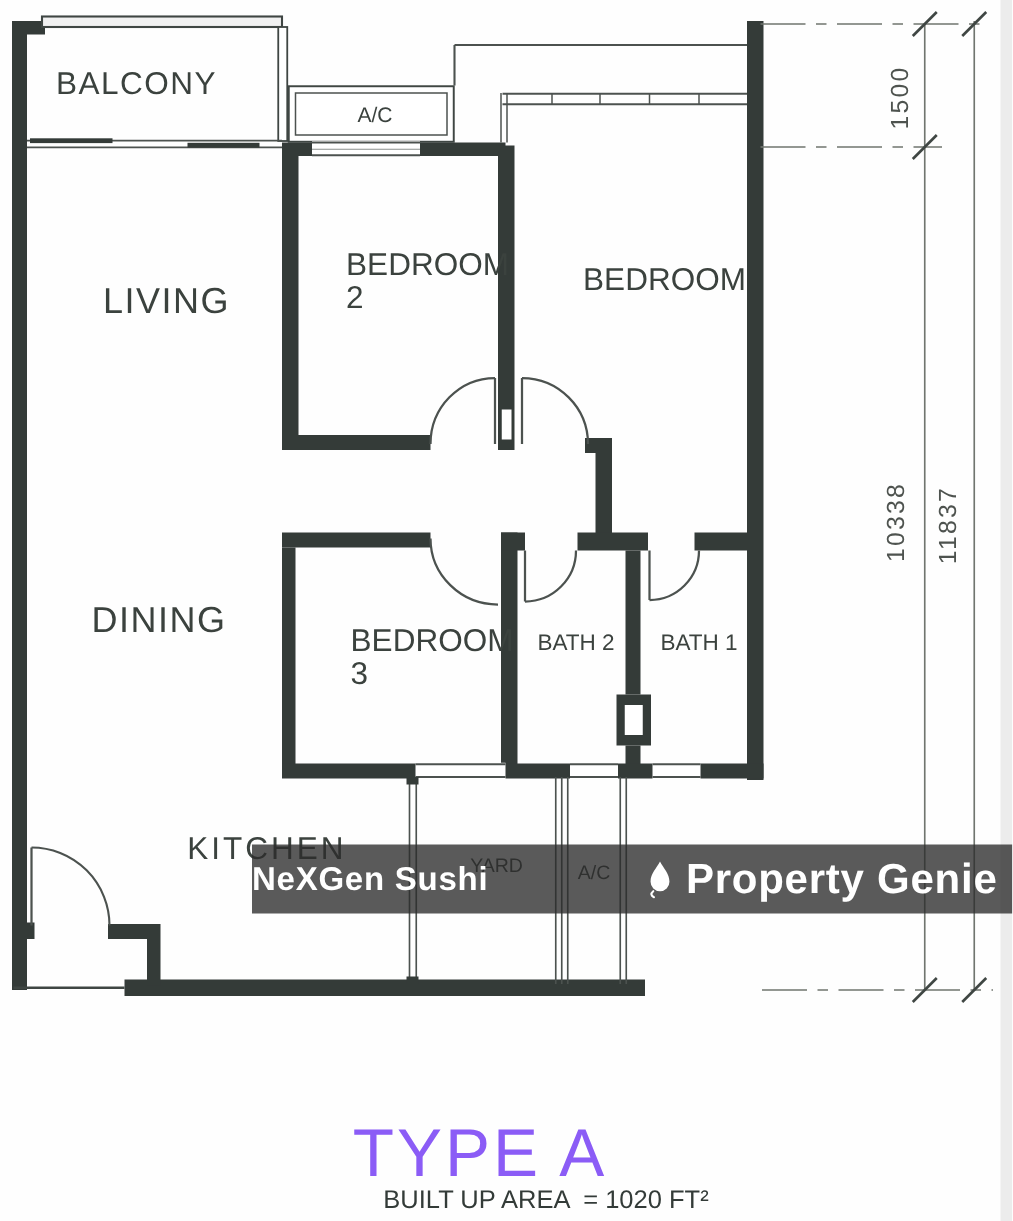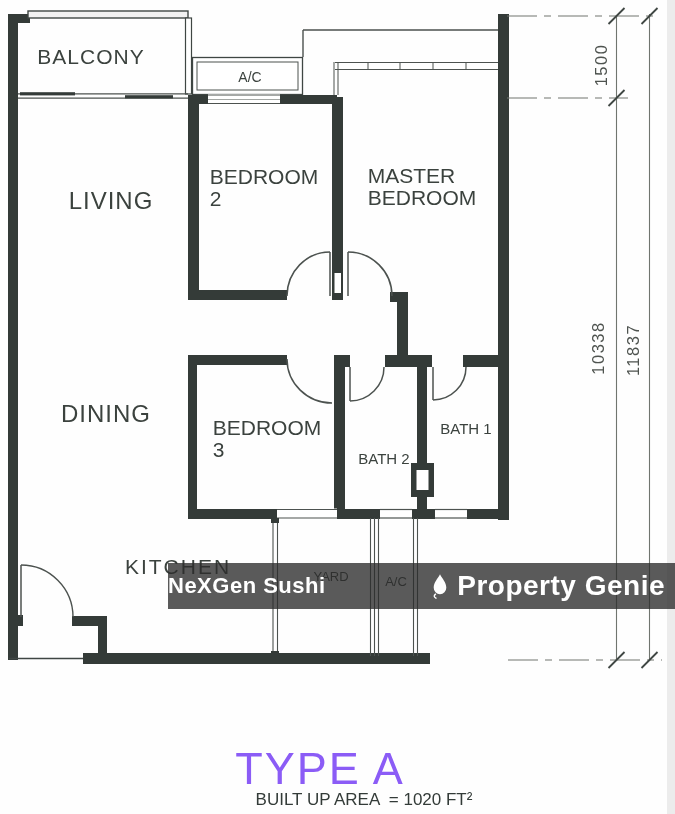--- a/index.html
+++ b/index.html
@@ -9,21 +9,21 @@
   }
   .plan-svg{position:absolute;left:0;top:0;z-index:1;}
   .edge-strip{position:absolute;right:0;top:0;width:8px;height:814px;background:#ececec;z-index:2;}
   .lbl{
     position:absolute;z-index:3;transform:translate(-50%,-50%);
     color:#3b423e;white-space:nowrap;text-align:left;line-height:1.05;
   }
   .lbl-balcony{font-size:21px;letter-spacing:1px;}
   .lbl-acs{font-size:14px;}
   .lbl-living,.lbl-dining{font-size:24px;letter-spacing:1px;}
-  .lbl-room2{font-size:21px;line-height:22px;}
+  .lbl-room2{font-size:21px;line-height:22px;margin-left:21px;}
   .lbl-bath{font-size:15px;}
   .lbl-kitchen{font-size:21px;letter-spacing:2px;}
   .lbl-yard{font-size:13px;}
   .dim{
     position:absolute;z-index:3;transform:translate(-50%,-50%) rotate(-90deg);
     font-size:16.5px;letter-spacing:1.5px;color:#4e534f;white-space:nowrap;
   }
   .wm-bar{
     position:absolute;left:168px;top:563px;width:507px;height:46px;
     background:rgba(44,44,44,0.78);z-index:5;display:flex;align-items:center;
@@ -176,29 +176,28 @@
   <div class="edge-strip"></div>
 
   <div class="lbl lbl-balcony" style="left:91px;top:57px;">BALCONY</div>
   <div class="lbl lbl-acs" style="left:250px;top:77px;">A/C</div>
   <div class="lbl lbl-living" style="left:111px;top:201px;">LIVING</div>
   <div class="lbl lbl-room2" style="left:264px;top:188px;">
     <div>BEDROOM</div>
     <div>2</div>
   </div>
   <div class="lbl lbl-room2" style="left:422px;top:187px;">
-    <div>MASTER</div>
     <div>BEDROOM</div>
   </div>
   <div class="lbl lbl-dining" style="left:106px;top:414px;">DINING</div>
   <div class="lbl lbl-room2" style="left:267px;top:439px;">
     <div>BEDROOM</div>
     <div>3</div>
   </div>
-  <div class="lbl lbl-bath" style="left:384px;top:429px;margin-top:30px;">BATH 2</div>
+  <div class="lbl lbl-bath" style="left:384px;top:429px;">BATH 2</div>
   <div class="lbl lbl-bath" style="left:466px;top:429px;">BATH 1</div>
   <div class="lbl lbl-kitchen" style="left:178px;top:567px;">KITCHEN</div>
   <div class="lbl lbl-yard" style="left:331px;top:577px;">YARD</div>
   <div class="lbl lbl-yard" style="left:396px;top:582px;">A/C</div>
 
   <div class="dim" style="left:601px;top:65px;">1500</div>
   <div class="dim" style="left:598px;top:348px;">10338</div>
   <div class="dim" style="left:633px;top:350px;">11837</div>
 
   <div class="wm-bar">

